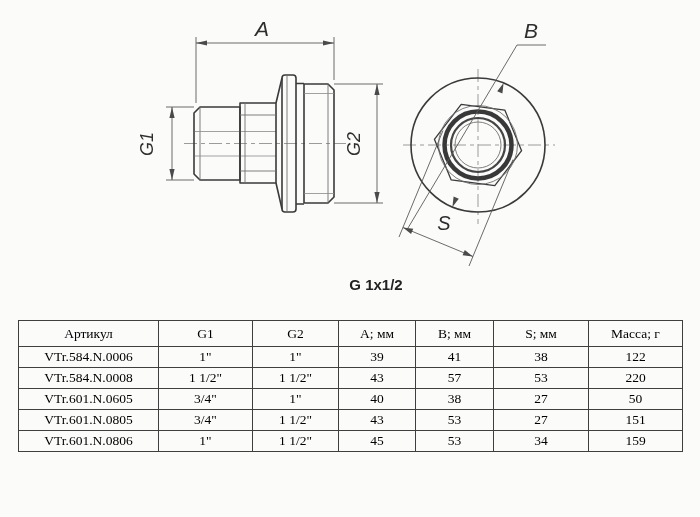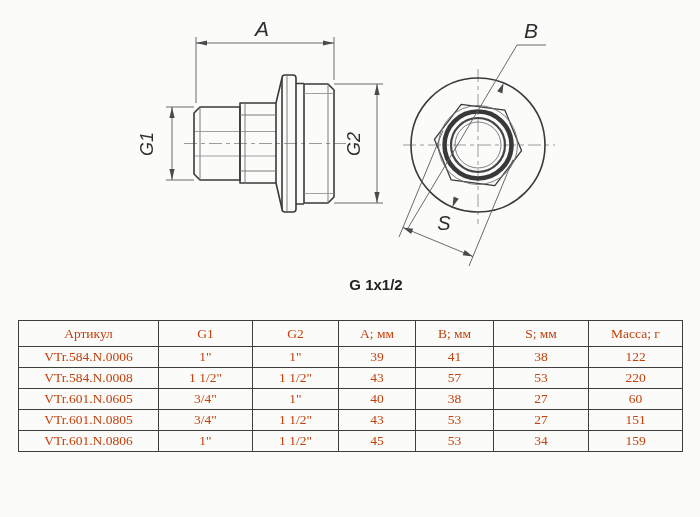--- a/index.html
+++ b/index.html
@@ -20,21 +20,21 @@
     fill:#2e2e2e;
   }
   #caption{
     position:absolute;top:276px;left:0;width:700px;text-align:center;
     font-family:"Liberation Sans",sans-serif;font-weight:bold;
     font-size:15px;color:#222;margin-left:26px;
   }
   #dim-table{
     position:absolute;left:18px;top:320px;width:664px;
     border-collapse:collapse;table-layout:fixed;
-    font-family:"Liberation Serif",serif;font-size:13.5px;color:#c2410c;padding-left:40px;
+    font-family:"Liberation Serif",serif;font-size:13.5px;color:#000000;padding-left:40px;
   }
   #dim-table th,#dim-table td{
     border:1.4px solid #3f3f3f;text-align:center;vertical-align:middle;
     padding:0;overflow:hidden;white-space:nowrap;
   }
   #dim-table th{font-weight:normal;height:25px;}
   #dim-table td{height:20px;margin-top:36px;}
 </style>
 </head>
 <body>
@@ -168,21 +168,21 @@
         <td>53</td>
         <td>220</td>
       </tr>
       <tr>
         <td>VTr.601.N.0605</td>
         <td>3/4"</td>
         <td>1"</td>
         <td>40</td>
         <td>38</td>
         <td>27</td>
-        <td>60</td>
+        <td>50</td>
       </tr>
       <tr>
         <td>VTr.601.N.0805</td>
         <td>3/4"</td>
         <td>1 1/2"</td>
         <td>43</td>
         <td>53</td>
         <td>27</td>
         <td>151</td>
       </tr>

